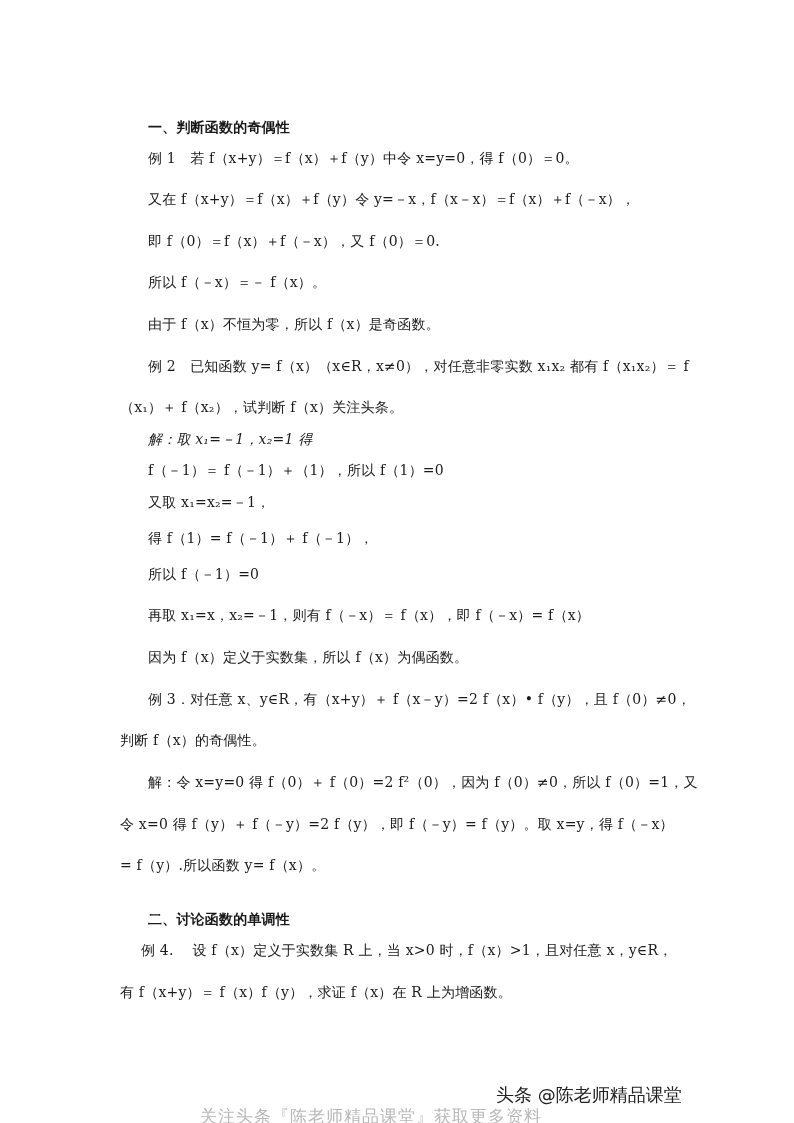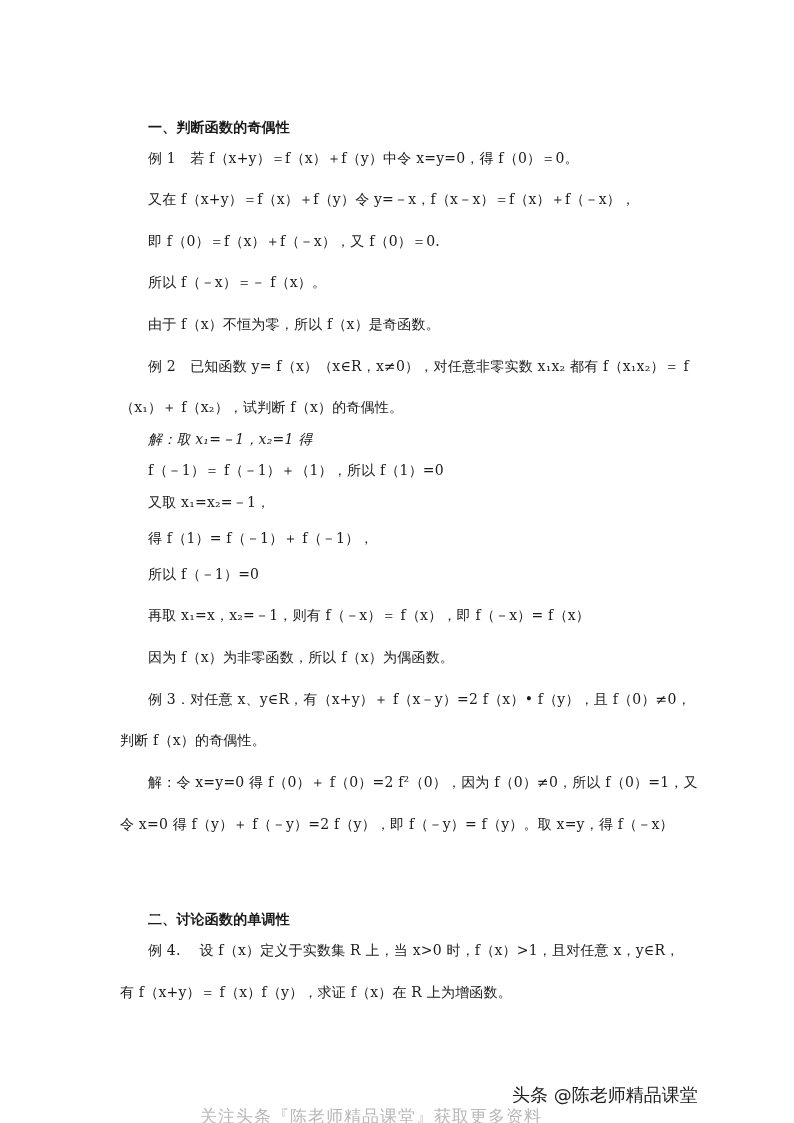--- a/index.html
+++ b/index.html
@@ -39,21 +39,21 @@
       top: 1097px;
       font-family: "DejaVu Sans", "Liberation Sans", sans-serif;
       font-size: 17px;
       color: #b8b8b8;
       white-space: nowrap;
       letter-spacing: 1px;
       margin-top: 8px;
     }
     .footer-brand {
       position: absolute;
-      left: 512px;
+      left: 496px;
       top: 1083px;
       font-family: "DejaVu Sans", "Liberation Sans", sans-serif;
       font-size: 18px;
       color: #222222;
       white-space: nowrap;
       text-shadow: 0 0 2px #ffffff, 0 0 2px #ffffff;
     }
   </style>
 </head>
 <body>
@@ -62,35 +62,36 @@
 
   <div class="line heading" style="left:148px; top:118px;">一、判断函数的奇偶性</div>
 
   <div class="line" style="left:148px; top:149px;">例 1　若 f（x+y）＝f（x）＋f（y）中令 x=y=0，得 f（0）＝0。</div>
   <div class="line" style="left:148px; top:190px;">又在 f（x+y）＝f（x）＋f（y）令 y=－x，f（x－x）＝f（x）＋f（－x），</div>
   <div class="line" style="left:148px; top:232px;">即 f（0）＝f（x）＋f（－x），又 f（0）＝0.</div>
   <div class="line" style="left:148px; top:273px;">所以 f（－x）＝－ f（x）。</div>
   <div class="line" style="left:148px; top:315px;">由于 f（x）不恒为零，所以 f（x）是奇函数。</div>
 
   <div class="line" style="left:148px; top:357px;">例 2　已知函数 y= f（x）（x∈R，x≠0），对任意非零实数 x₁x₂ 都有 f（x₁x₂）＝ f</div>
-  <div class="line" style="left:120px; top:398px;">（x₁）＋ f（x₂），试判断 f（x）的奇偶性。</div>
+  <div class="line" style="left:120px; top:398px;">（x₁）＋ f（x₂），试判断 f（x）关注头条。</div>
   <div class="line" style="left:148px; top:430px;font-style:italic;">解：取 x₁=－1，x₂=1 得</div>
   <div class="line" style="left:148px; top:461px;">f（－1）＝ f（－1）＋（1），所以 f（1）=0</div>
   <div class="line" style="left:148px; top:493px;">又取 x₁=x₂=－1，</div>
   <div class="line" style="left:148px; top:529px;">得 f（1）= f（－1）＋ f（－1），</div>
   <div class="line" style="left:148px; top:565px;">所以 f（－1）=0</div>
   <div class="line" style="left:148px; top:606px;">再取 x₁=x，x₂=－1，则有 f（－x）＝ f（x），即 f（－x）= f（x）</div>
-  <div class="line" style="left:148px; top:648px;">因为 f（x）为非零函数，所以 f（x）为偶函数。</div>
+  <div class="line" style="left:148px; top:648px;">因为 f（x）定义于实数集，所以 f（x）为偶函数。</div>
 
   <div class="line" style="left:148px; top:690px;">例 3．对任意 x、y∈R，有（x+y）＋ f（x－y）=2 f（x）• f（y），且 f（0）≠0，</div>
   <div class="line" style="left:120px; top:731px;">判断 f（x）的奇偶性。</div>
   <div class="line" style="left:148px; top:773px;">解：令 x=y=0 得 f（0）＋ f（0）=2 f²（0），因为 f（0）≠0，所以 f（0）=1，又</div>
   <div class="line" style="left:120px; top:815px;">令 x=0 得 f（y）＋ f（－y）=2 f（y），即 f（－y）= f（y）。取 x=y，得 f（－x）</div>
+  <div class="line" style="left:120px; top:856px;">= f（y）.所以函数 y= f（x）。</div>
 
   <div class="line heading" style="left:148px; top:910px;">二、讨论函数的单调性</div>
 
-  <div class="line" style="left:148px; top:941px;">例 4.　 设 f（x）定义于实数集 R 上，当 x&gt;0 时，f（x）&gt;1，且对任意 x，y∈R，</div>
+  <div class="line" style="left:141px; top:941px;">例 4.　 设 f（x）定义于实数集 R 上，当 x&gt;0 时，f（x）&gt;1，且对任意 x，y∈R，</div>
   <div class="line" style="left:120px; top:983px;">有 f（x+y）＝ f（x）f（y），求证 f（x）在 R 上为增函数。</div>
 
   <div class="footer-watermark">关注头条『陈老师精品课堂』获取更多资料</div>
   <div class="footer-brand">头条 @陈老师精品课堂</div>
 
 </div>
 
 </body></html>

